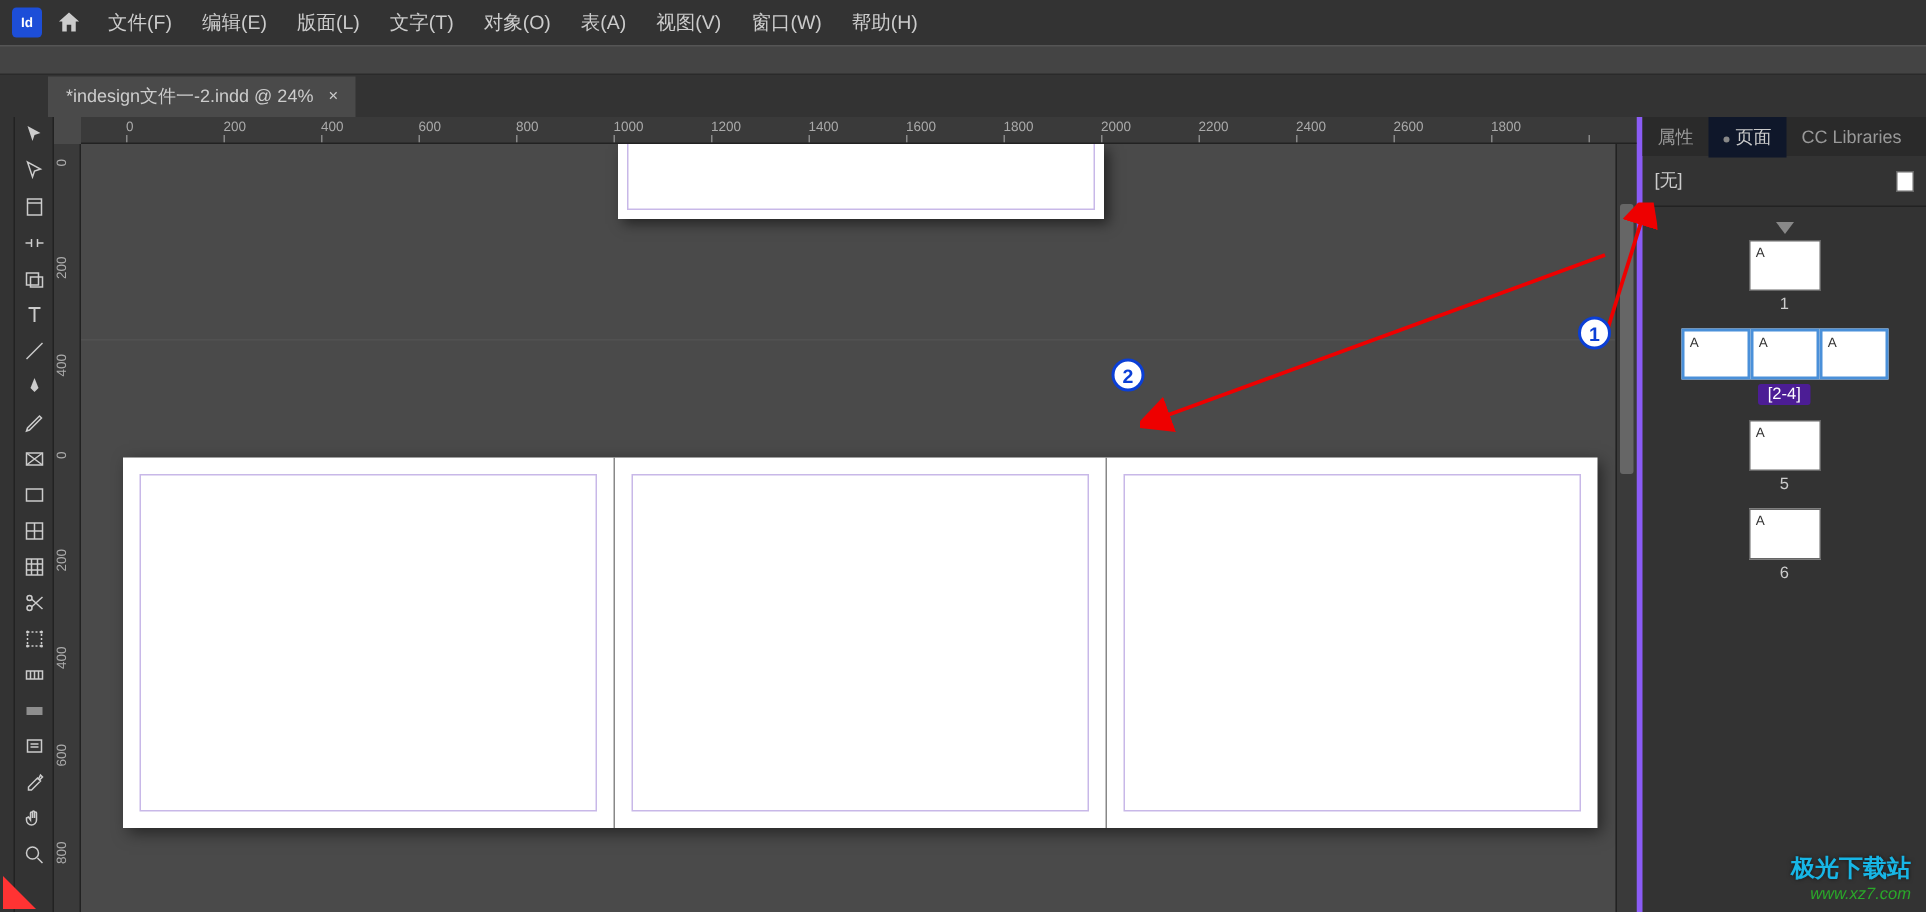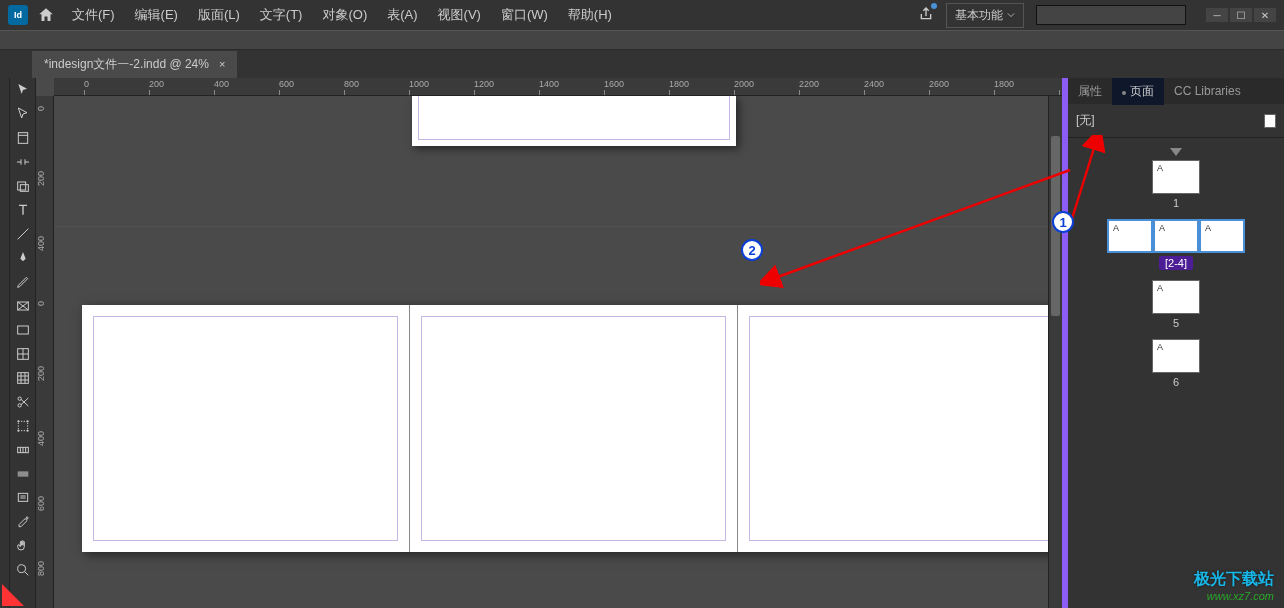--- a/index.html
+++ b/index.html
@@ -1,18 +1,18 @@
 <!DOCTYPE html>
 <html><head>
 <meta charset="utf-8">
 <style>
 *{margin:0;padding:0;box-sizing:border-box;font-family:"Microsoft YaHei",sans-serif;font-size:12px;color:#ccc}
 body{width:1284px;height:608px;background:#4a4a4a;overflow:hidden;position:relative}
 .menubar{height:30px;background:#333;display:flex;align-items:center;padding:0 8px;gap:4px}
-.logo{width:20px;height:20px;background:#0369a1;border-radius:3px;display:flex;align-items:center;justify-content:center;font-size:9px;font-weight:bold;color:#fff}
+.logo{width:20px;height:20px;background:#1d4ed8;border-radius:3px;display:flex;align-items:center;justify-content:center;font-size:9px;font-weight:bold;color:#fff}
 .home-icon{width:20px;height:20px;display:flex;align-items:center;justify-content:center;margin:0 4px}
 .menu-item{padding:4px 8px;cursor:pointer;font-size:13px}
 .menubar-right{margin-left:auto;display:flex;align-items:center;gap:12px}
 .share-icon{position:relative}
 .share-dot{position:absolute;top:-3px;right:-3px;width:6px;height:6px;background:#4a90d9;border-radius:50%}
 .workspace-sel{display:flex;align-items:center;gap:4px;border:1px solid #555;padding:3px 8px}
 .search-box{border:1px solid #111;background:#444;width:150px;height:20px;padding:2px 4px}
 .win-controls{display:flex;gap:2px;margin-left:8px}
 .win-btn{width:22px;height:14px;background:#444;display:flex;align-items:center;justify-content:center;cursor:pointer;font-size:10px}
 .control-strip{height:20px;background:#444;border-top:1px solid #555;border-bottom:1px solid #2a2a2a}
@@ -35,21 +35,21 @@
 .canvas{flex:1;background:#4a4a4a;position:relative;overflow:hidden}
 .page-peek{position:absolute;top:0;left:358px;width:324px;height:50px;background:#fff;box-shadow:3px 3px 8px rgba(0,0,0,0.5)}
 .page-peek::after{content:"";position:absolute;top:-40px;left:6px;right:6px;bottom:6px;border:1px solid #c8b8e8}
 .spread{position:absolute;top:209px;left:28px;width:983px;height:247px;background:#fff;box-shadow:3px 3px 10px rgba(0,0,0,0.5);display:flex}
 .spread-page{flex:1;border-right:1px solid #888;position:relative}
 .spread-page:last-child{border-right:none}
 .spread-page::after{content:"";position:absolute;top:11px;left:11px;right:11px;bottom:11px;border:1px solid #c8b8e8}
 .guide-h{position:absolute;left:0;right:0;height:1px;background:rgba(100,100,100,0.3)}
 .vscroll{width:14px;background:#3a3a3a;border-left:1px solid #222;position:relative}
 .vscroll-thumb{position:absolute;left:2px;right:2px;top:40px;height:180px;background:#666;border-radius:2px}
-.right-panel{width:222px;background:#333;display:flex;flex-direction:column;border-left:6px solid #8b5cf6}
+.right-panel{width:193px;background:#333;display:flex;flex-direction:column;border-left:4px solid #8b5cf6}
 .panel-tabs{height:26px;background:#2a2a2a;display:flex;align-items:center}
 .panel-tab{padding:5px 10px;font-size:12px;cursor:pointer;color:#999}
 .panel-tab.active{background:#0f172a;color:#fff}
 .panel-tab-icon{width:4px;height:4px;border-radius:50%;background:#888;margin-right:4px;display:inline-block}
 .masters{padding:4px 8px;border-bottom:1px solid #222}
 .master-row{display:flex;align-items:center;justify-content:space-between;padding:4px 0}
 .master-swatch{width:12px;height:14px;background:#fff;border:1px solid #666}
 .pages-list{flex:1;padding:8px;overflow:auto;position:relative}
 .spread-start{width:0;height:0;border-left:6px solid transparent;border-right:6px solid transparent;border-top:8px solid #888;margin:2px auto 4px}
 .page-thumb-group{display:flex;flex-direction:column;align-items:center;margin-bottom:10px}
@@ -80,40 +80,20 @@
   </div>
   <div class="menu-item">文件(F)</div>
   <div class="menu-item">编辑(E)</div>
   <div class="menu-item">版面(L)</div>
   <div class="menu-item">文字(T)</div>
   <div class="menu-item">对象(O)</div>
   <div class="menu-item">表(A)</div>
   <div class="menu-item">视图(V)</div>
   <div class="menu-item">窗口(W)</div>
   <div class="menu-item">帮助(H)</div>
-  <div class="menubar-right">
-    <div class="share-icon">
-      <svg width="16" height="16" viewBox="0 0 24 24">
-          <path d="M5 12v7h14v-7M12 3v12M8 7l4-4 4 4" stroke="#ccc" fill="none" stroke-width="2"></path>
-        </svg>
-      <div class="share-dot"></div>
-    </div>
-    <div class="workspace-sel">
-      <span>基本功能</span>
-      <svg width="8" height="8" viewBox="0 0 10 10">
-          <path d="M1 3l4 4 4-4" stroke="#ccc" fill="none"></path>
-        </svg>
-    </div>
-    <input class="search-box" style="">
-    <div class="win-controls">
-      <div class="win-btn">─</div>
-      <div class="win-btn">☐</div>
-      <div class="win-btn">✕</div>
-    </div>
-  </div>
 </div>
 
 <div class="control-strip"></div>
 
 <div class="tab-bar">
   <div class="doc-tab">
     <span>*indesign文件一-2.indd @ 24%</span>
     <span class="tab-close">×</span>
   </div>
 </div>

